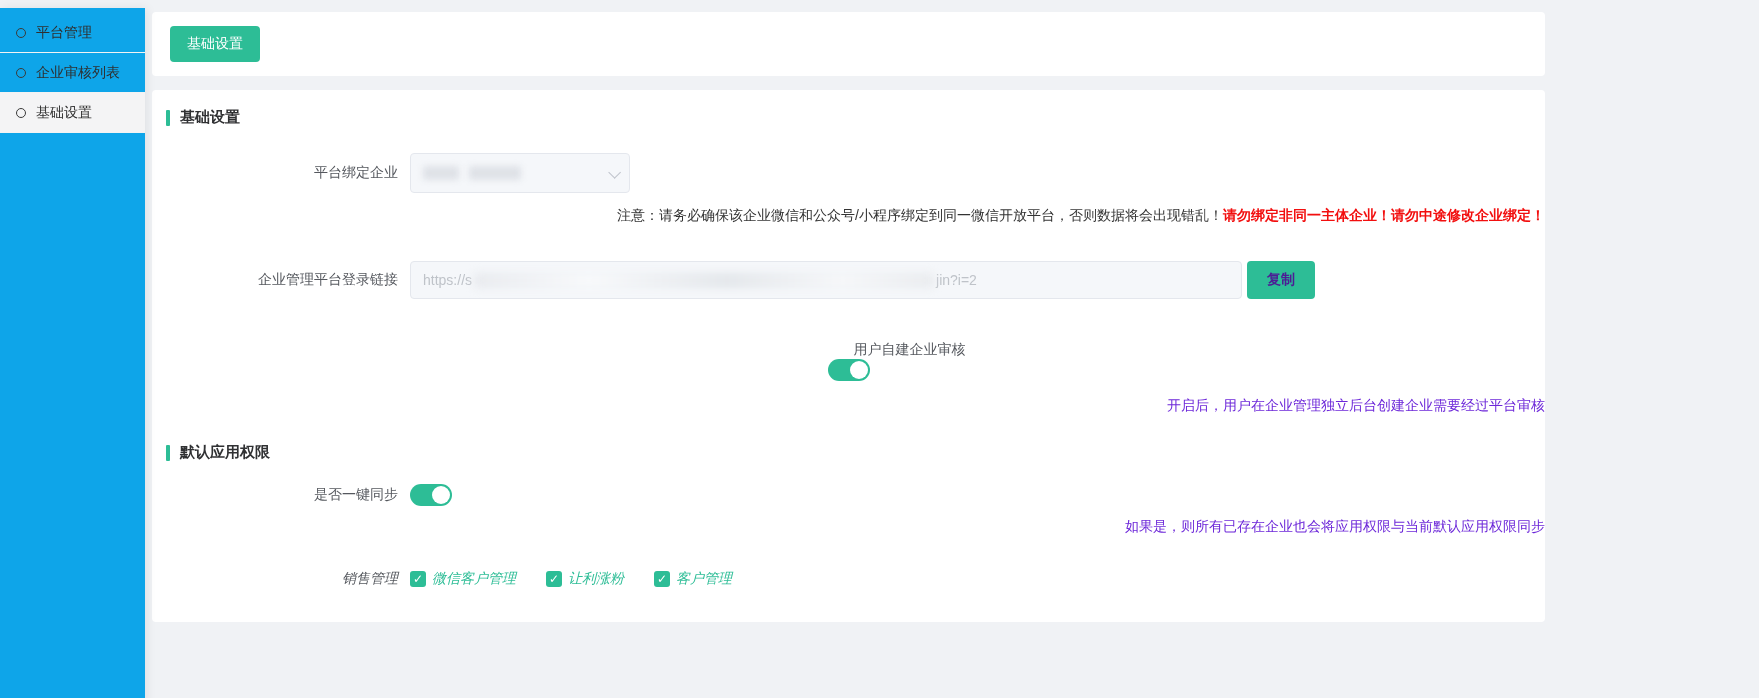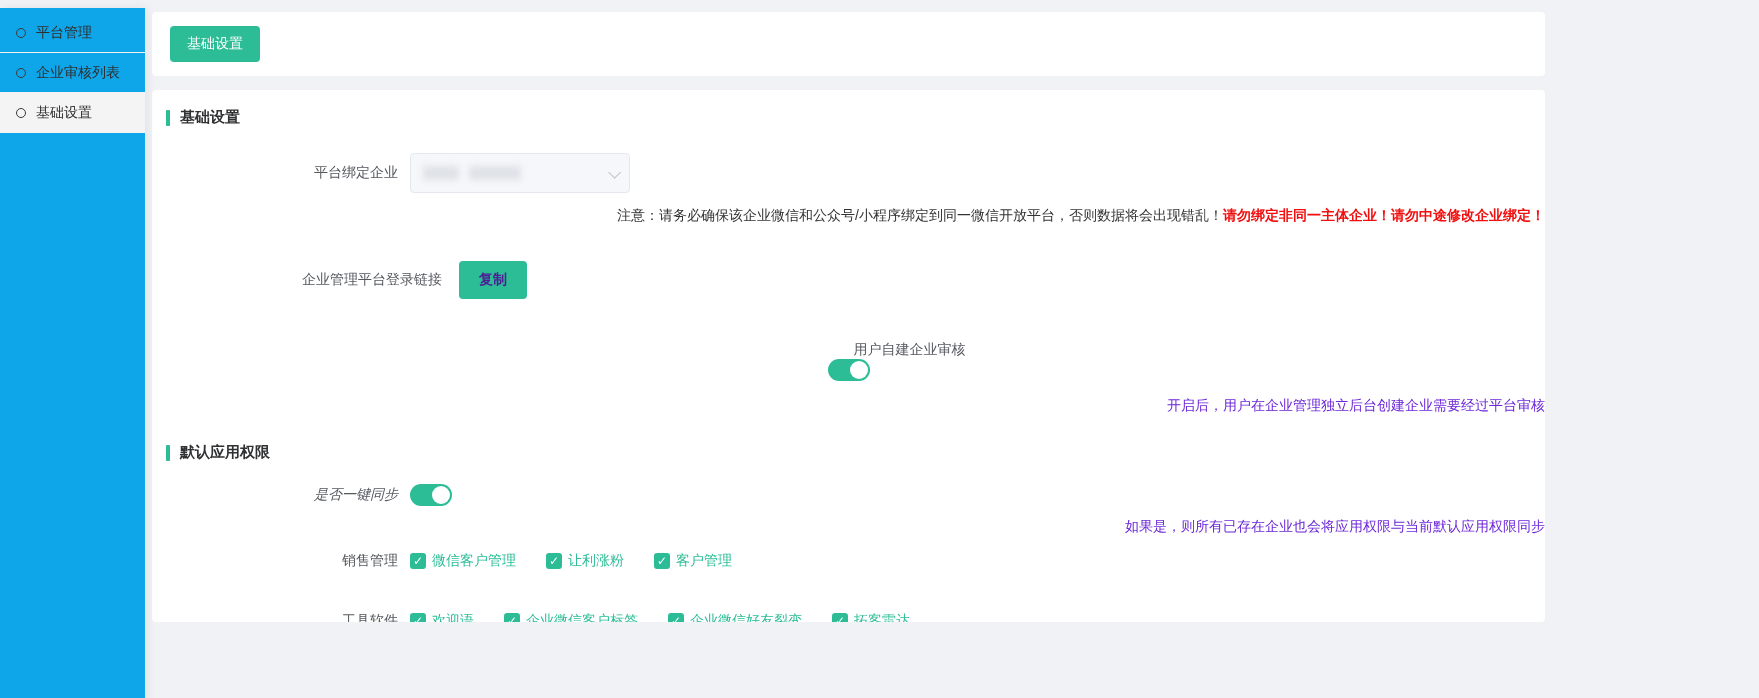--- a/index.html
+++ b/index.html
@@ -62,52 +62,52 @@
   .chevron {
     position:absolute; right:12px; top:16px;
     width:9px; height:9px; border-right:1.6px solid #c0c4cc; border-bottom:1.6px solid #c0c4cc;
     transform:rotate(45deg) translateY(-3px);
   }
 
   .note-line { margin-top:14px; font-size:14px; color:#333; }
   .note-warning { color:var(--warning); font-weight:bold; }
 
   
-  .row-input { margin-top:36px;margin-left:44px; }
+  .row-input { margin-top:36px; }
   .url-input {
     width:832px; height:38px; background:#f5f7fa; border:1px solid #e4e7ed;
     border-radius:4px; display:flex; align-items:center; padding:0 12px;
     color:#bfc3c9; font-size:14px; gap:2px; overflow:hidden;
   }
   .url-blur { height:15px; filter:blur(4px); border-radius:2px;
     background:linear-gradient(90deg,#e8eaee 0%,#f7f8fa 25%,#e3e6ea 55%,#f5f6f8 80%,#e9ebee 100%);
   }
   .copy-btn {
     width:68px; height:38px; margin-left:5px; background:var(--accent); color:#4c1d95;
     border:none; border-radius:4px; font-size:14px; cursor:pointer; font-family:inherit;font-weight:bold;
   }
 
   
   .row-toggle1 { margin-top:42px;flex-direction:column; }
-  .row-toggle2 { margin-top:22px;font-style:italic; }
+  .row-toggle2 { margin-top:22px; }
   .toggle {
     width:42px; height:22px; border-radius:11px; background:var(--accent);
     position:relative; cursor:pointer; flex:none;
   }
   .toggle .knob {
     position:absolute; top:2px; right:2px; width:18px; height:18px;
     border-radius:50%; background:#fff;
   }
   .form-help { margin-top:16px; color:#6d28d9; font-size:14px; }
   .form-help.tight { margin-top:12px; }
 
   .section-title-2 { margin-top:28px; }
 
   
-  .row-checks1 { margin-top:16px; }
+  .row-checks1 { margin-top:34px;font-style:italic; }
   .row-checks2 { margin-top:42px; }
   .check-group { display:flex; align-items:center; gap:30px; }
   .check-item { display:flex; align-items:center; gap:6px; cursor:pointer; }
   .checkbox {
     width:16px; height:16px; background:var(--accent); border-radius:3px;
     color:#fff; font-size:12px; line-height:16px; text-align:center; flex:none;
   }
   .check-label { color:var(--accent); font-size:14px; }
 </style>
 </head>
@@ -154,20 +154,25 @@
         <span class="chevron"></span>
       </div>
     </div>
 
     <div class="note-line indent">
       <span>注意：请务必确保该企业微信和公众号/小程序绑定到同一微信开放平台，否则数据将会出现错乱！</span><span class="note-warning">请勿绑定非同一主体企业！请勿中途修改企业绑定！</span>
     </div>
 
     <div class="form-row row-input">
       <span class="form-label">企业管理平台登录链接</span>
+      <div class="url-input">
+        <span>https://s</span>
+        <span class="url-blur" style="width:460px;"></span>
+        <span>jin?i=2</span>
+      </div>
       <button class="copy-btn">复制</button>
     </div>
 
     <div class="form-row row-toggle1">
       <span class="form-label">用户自建企业审核</span>
       <div class="toggle">
         <span class="knob"></span>
       </div>
     </div>
     <div class="form-help indent">开启后，用户在企业管理独立后台创建企业需要经过平台审核</div>

